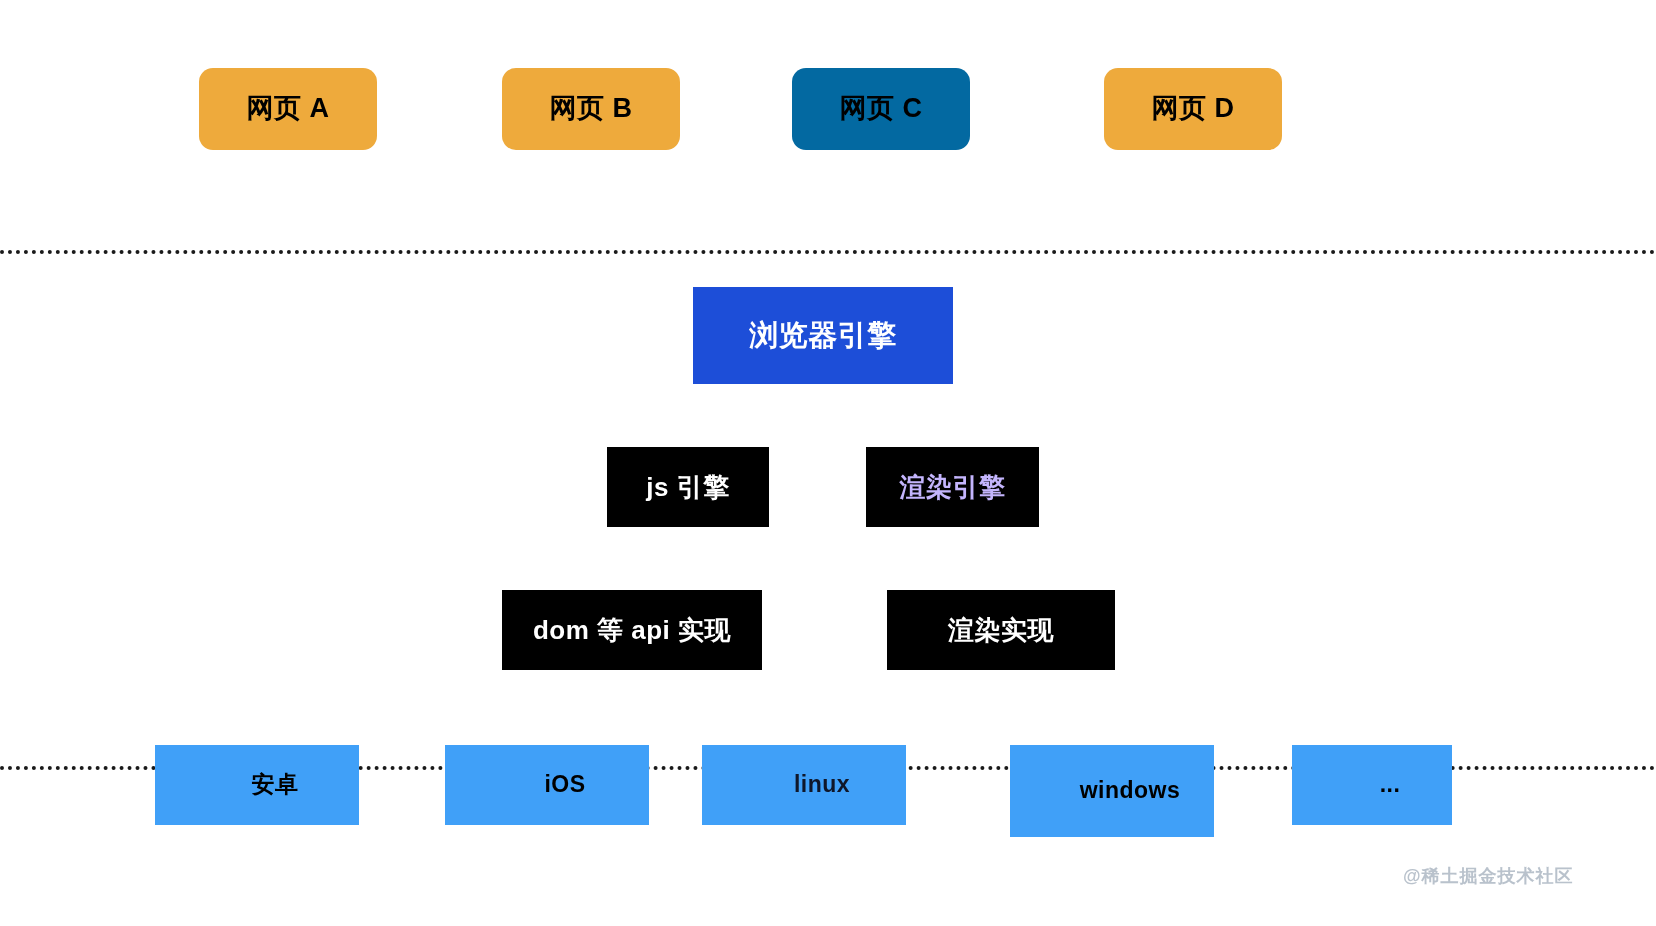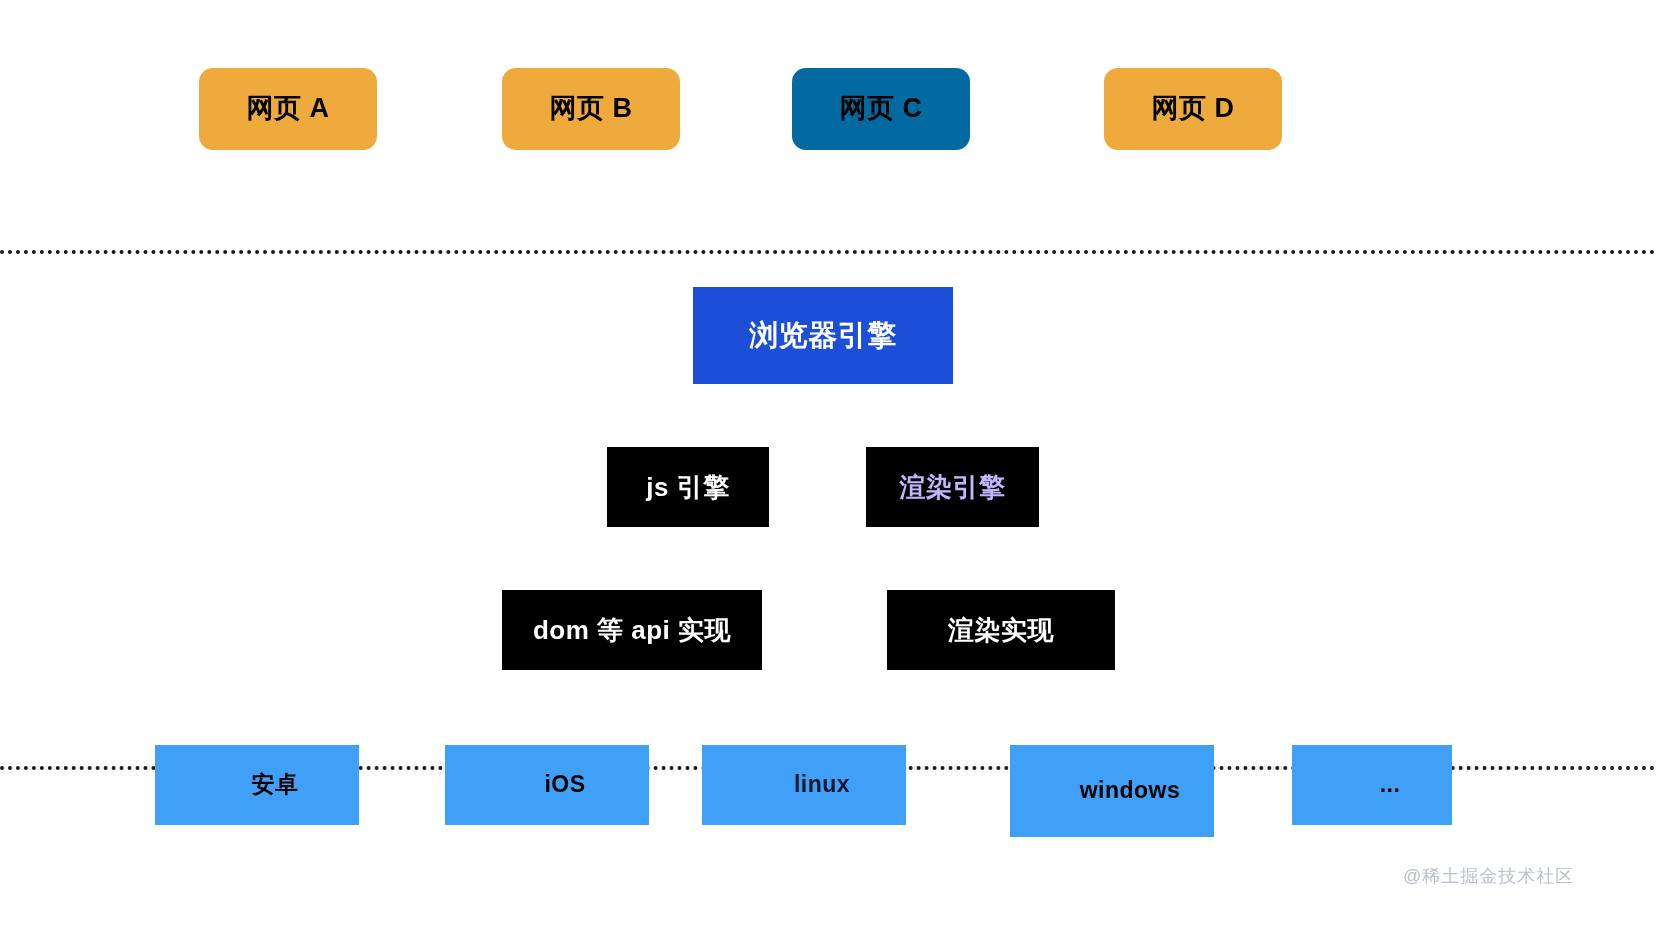--- a/index.html
+++ b/index.html
@@ -53,20 +53,21 @@
     height: 0;
     border-top: 4px dotted #1a1a1a;
   }
   .watermark {
     position: absolute;
     color: #b9c2cc;
     font-size: 18px;
     letter-spacing: 1px;
     white-space: nowrap;
     user-select: none;
+    font-weight: bold;
   }
 </style>
 </head>
 <body>
 
 <div id="canvas">
 
   <div id="pages-layer">
       <div class="node node-page" style="left: 199px; top: 68px; width: 178px; height: 82px; background: rgb(238, 170, 60); color: rgb(0, 0, 0);">网页 A</div>
       <div class="node node-page" style="left: 502px; top: 68px; width: 178px; height: 82px; background: rgb(238, 170, 60); color: rgb(0, 0, 0);">网页 B</div>

